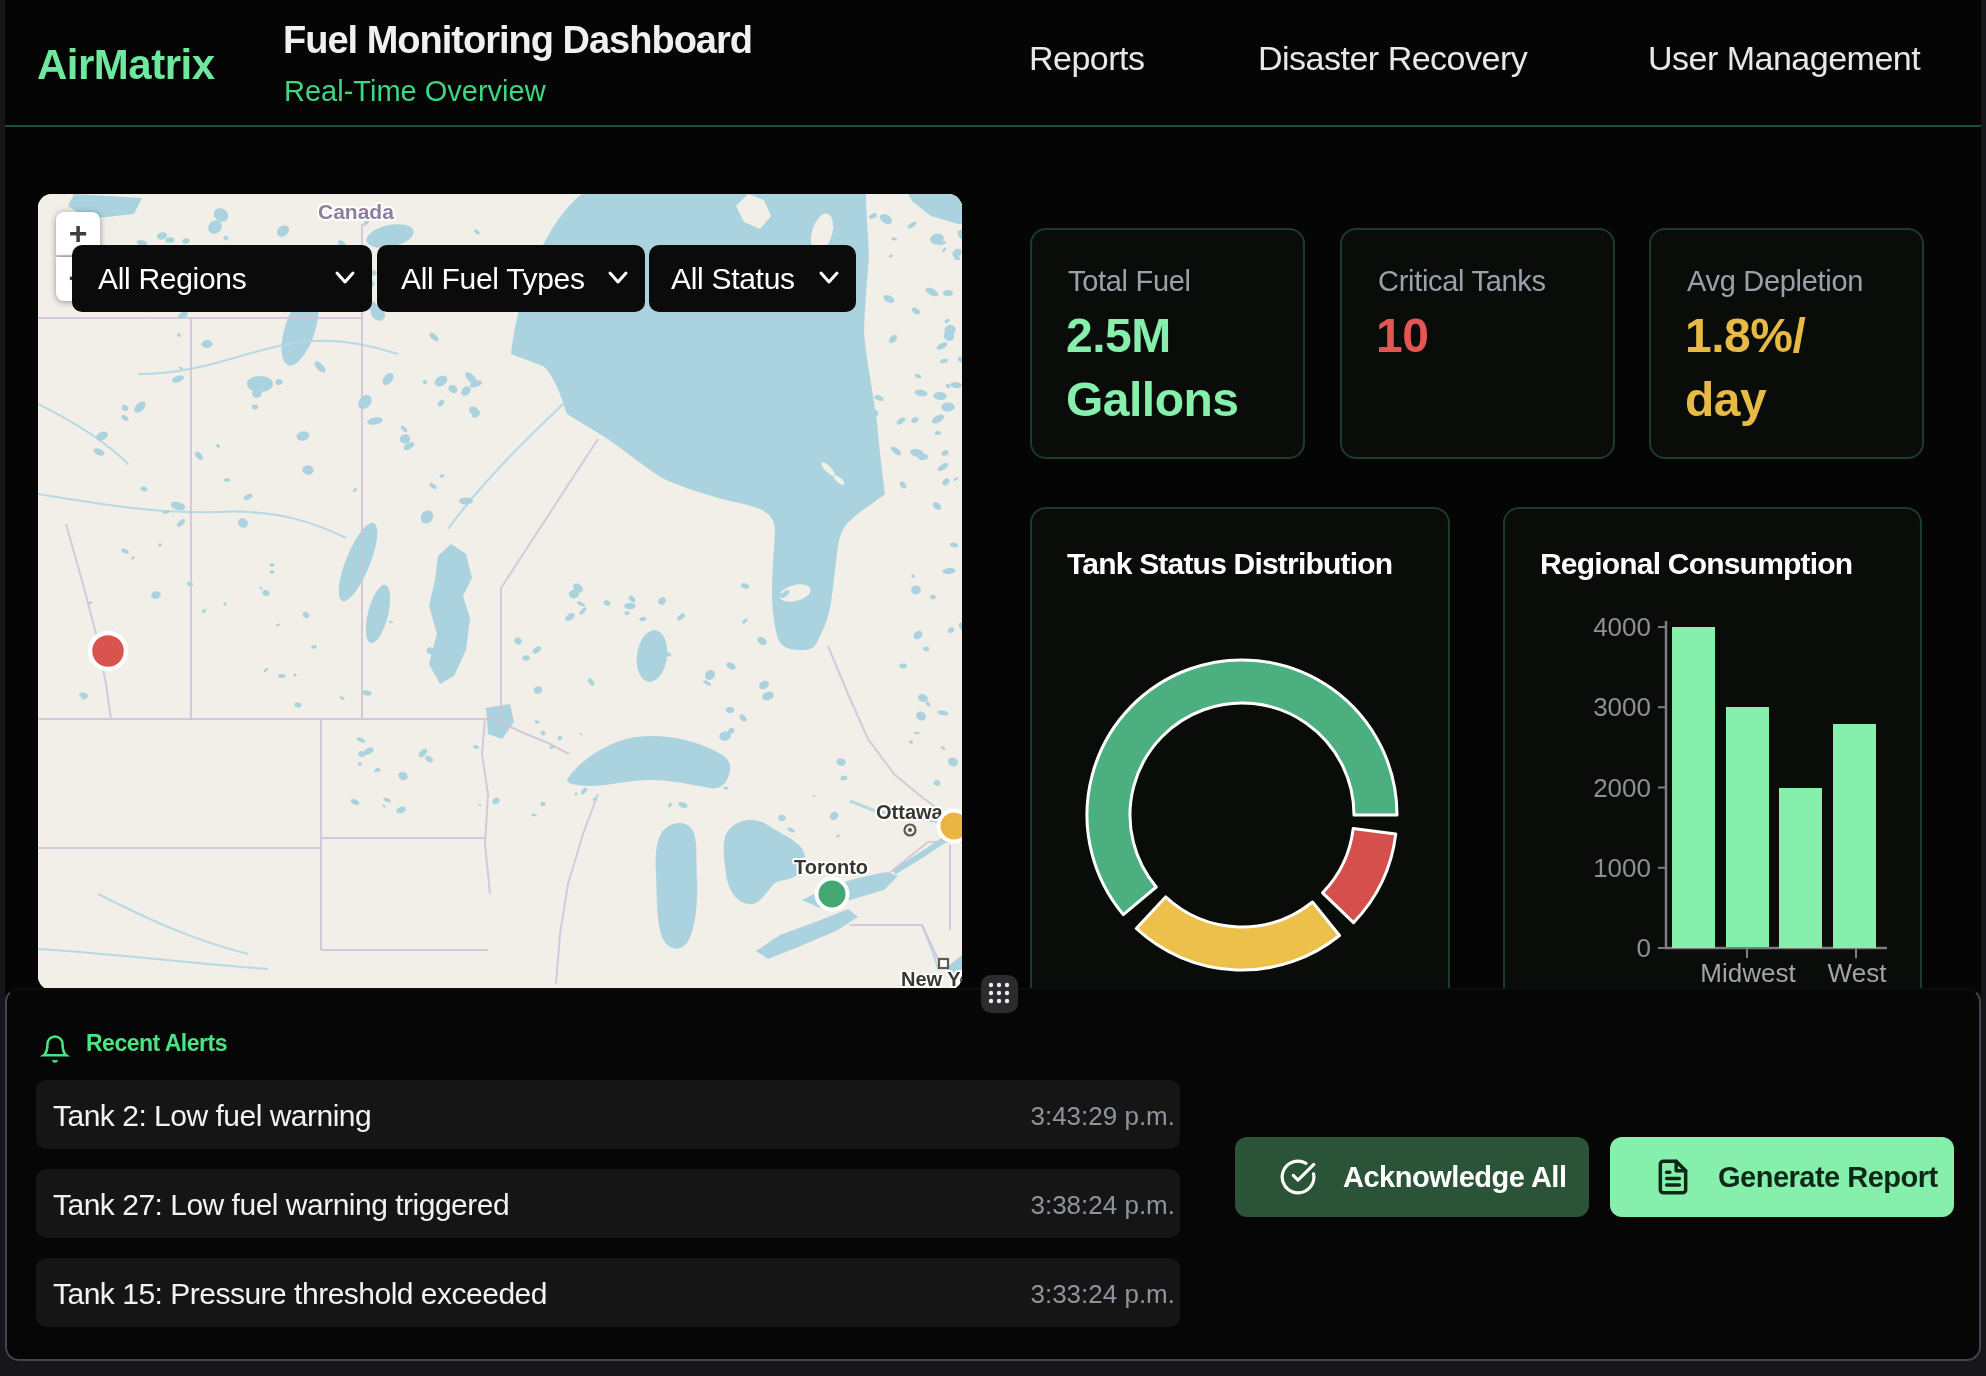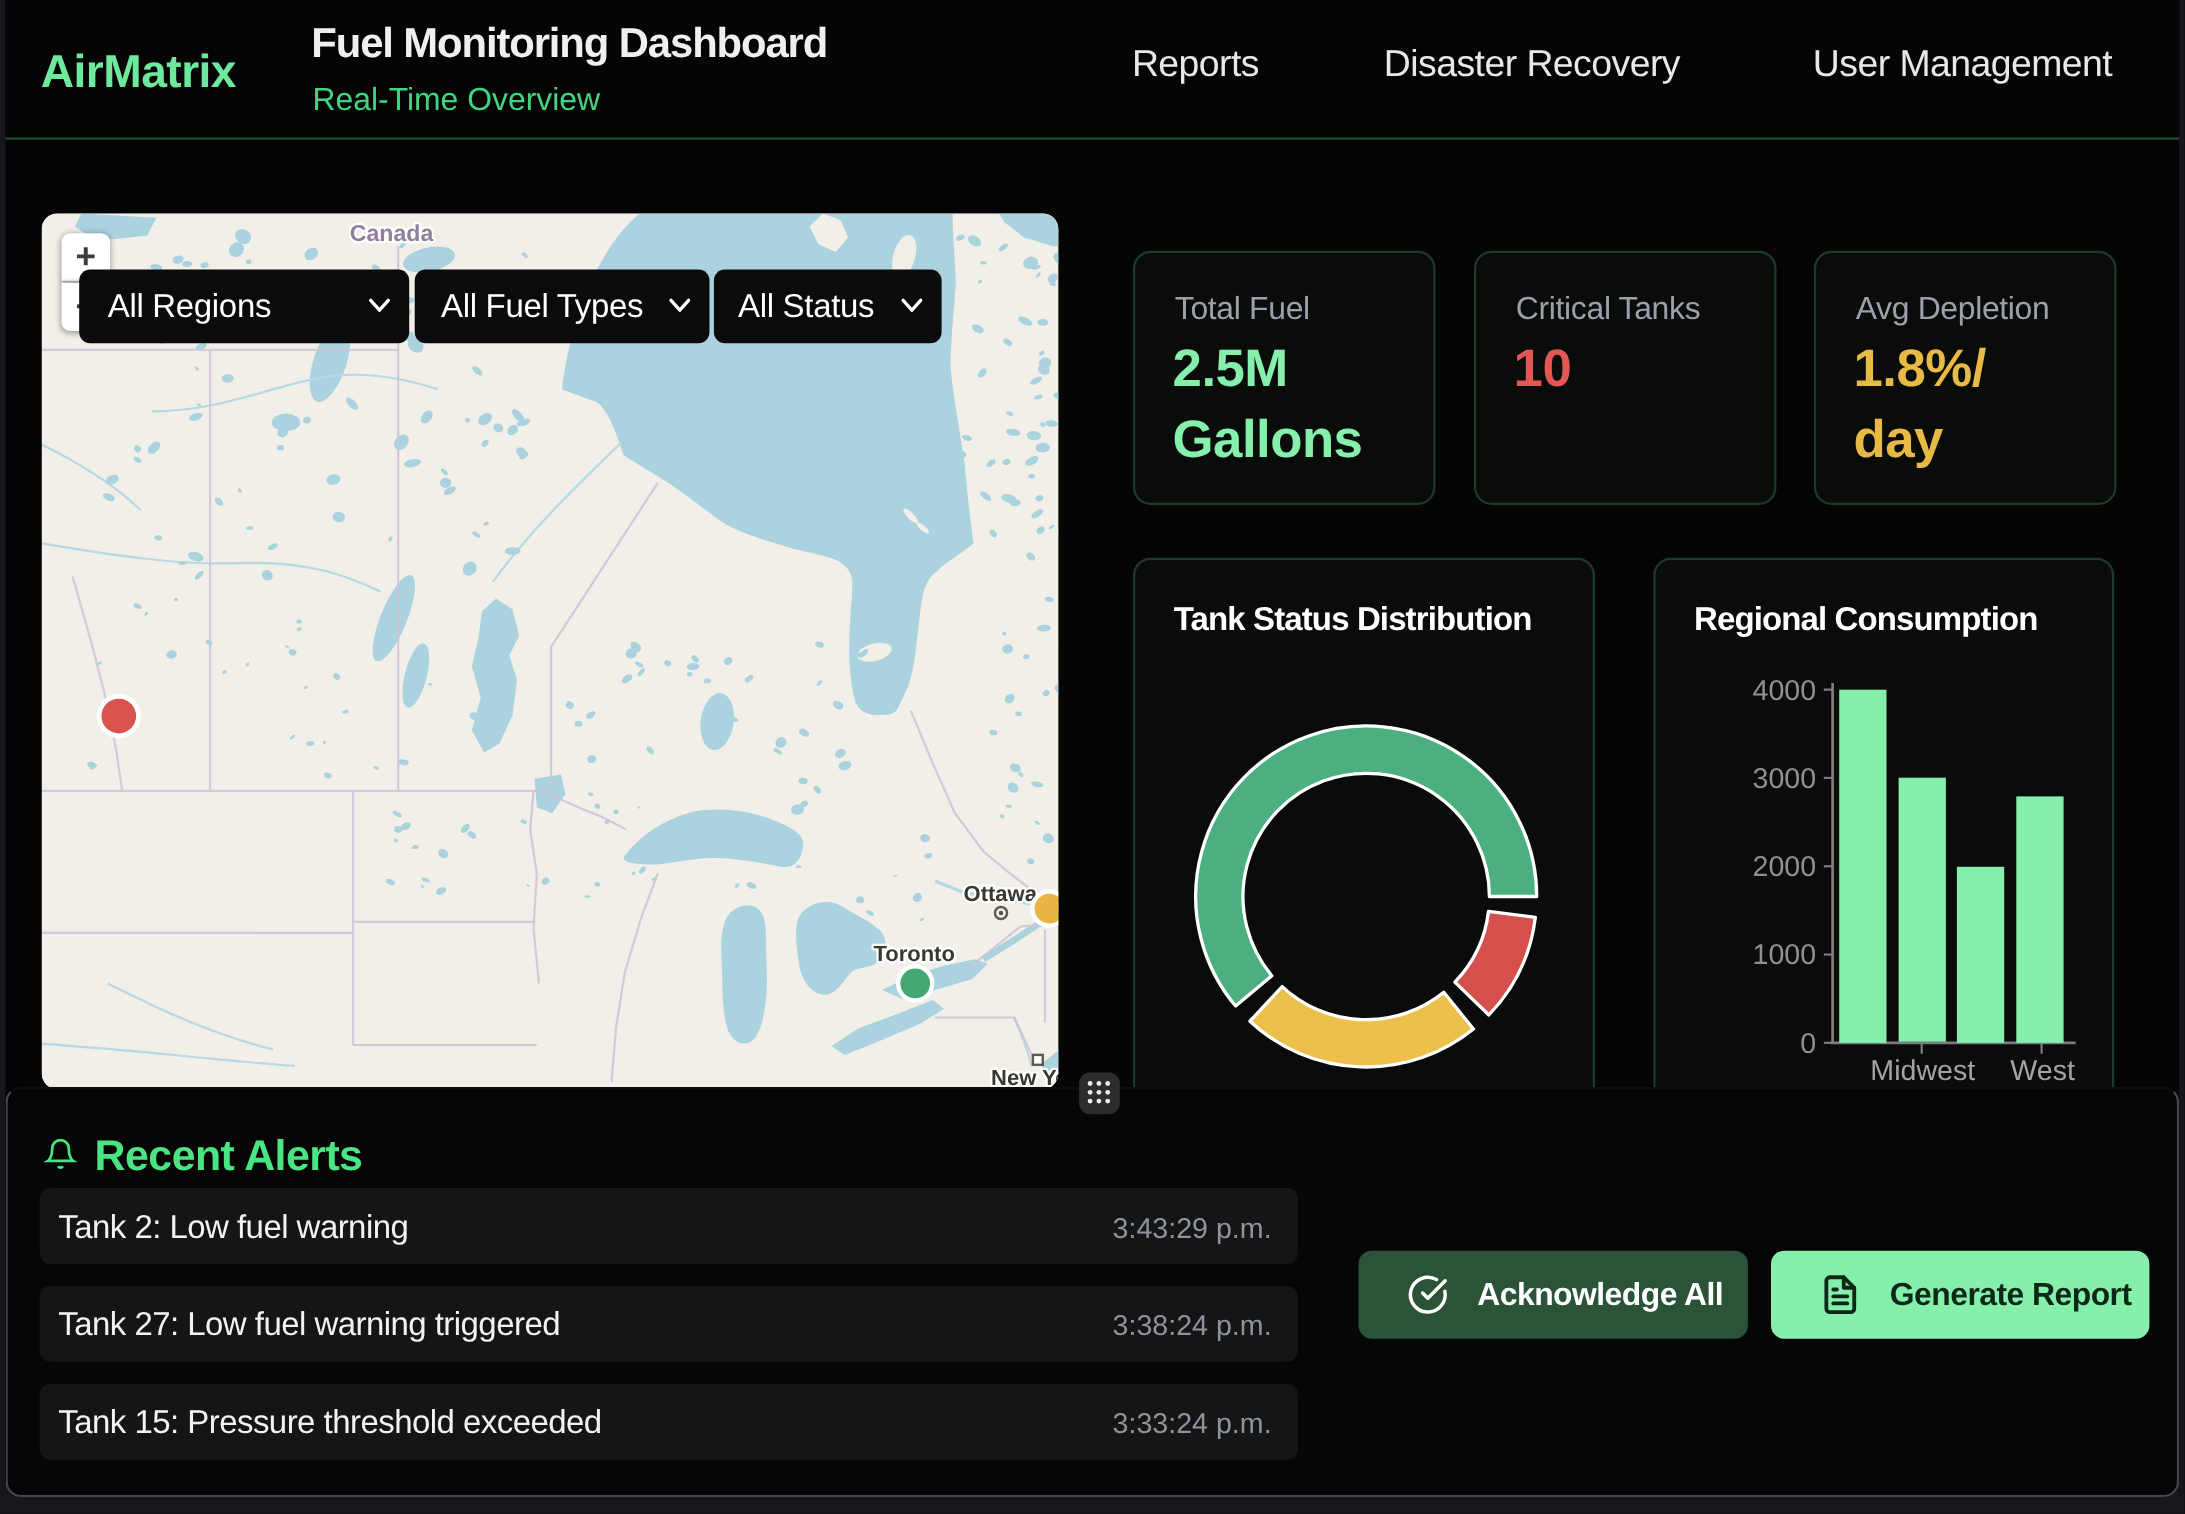--- a/index.html
+++ b/index.html
@@ -25,25 +25,25 @@
   .drop svg { position:absolute; right:16px; top:24px; }
   
   .card { position:absolute; background:#0a0c0a; border:2px solid #1d3b2b; border-radius:16px; }
   .statlab { position:absolute; left:36px; top:35px; font-size:29px; color:#9aa1ab; letter-spacing:-0.3px; }
   .statval { position:absolute; left:34px; top:74px; font-size:48px; font-weight:700; line-height:64px; width:210px; letter-spacing:-0.5px; }
   .ctitle { position:absolute; left:35px; top:38px; font-size:30px; font-weight:700; color:#fff; letter-spacing:-0.8px; white-space:nowrap; }
   
   #bottom { position:absolute; left:0px; top:988px; width:1976px; height:373px;
     background:#060606; border:2px solid #45454d; border-top-color:#0d0d0f;
     border-radius:14px; }
-  #alerthdr { position:absolute; left:79px; top:40px; font-size:39px; font-weight:700; color:#4ae583; letter-spacing:-0.5px; }
+  #alerthdr { position:absolute; left:79px; top:40px; font-size:23px; font-weight:700; color:#4ae583; letter-spacing:-0.5px; }
   .arow { position:absolute; left:29px; width:1144px; height:69px; background:#151515;
     border-radius:10px; color:#f2f2f2; font-size:30px; letter-spacing:-0.5px; }
   .arow .msg { position:absolute; left:17px; top:19px; }
-  .arow .time { position:absolute; right:24px; top:21px; font-size:26px; color:#8e949e; letter-spacing:0; }
+  .arow .time { position:absolute; right:5px; top:21px; font-size:26px; color:#8e949e; letter-spacing:0; }
   .bigbtn { position:absolute; top:147px; height:80px; border-radius:12px; font-weight:700;
     font-size:29px; letter-spacing:-0.5px; display:flex; align-items:center;padding-left:12px; }
 </style>
 </head>
 <body>
 <div id="app">
   <div id="hdr">
     <div id="brand">AirMatrix</div>
     <div id="title">Fuel Monitoring Dashboard</div>
     <div id="subtitle">Real-Time Overview</div>

